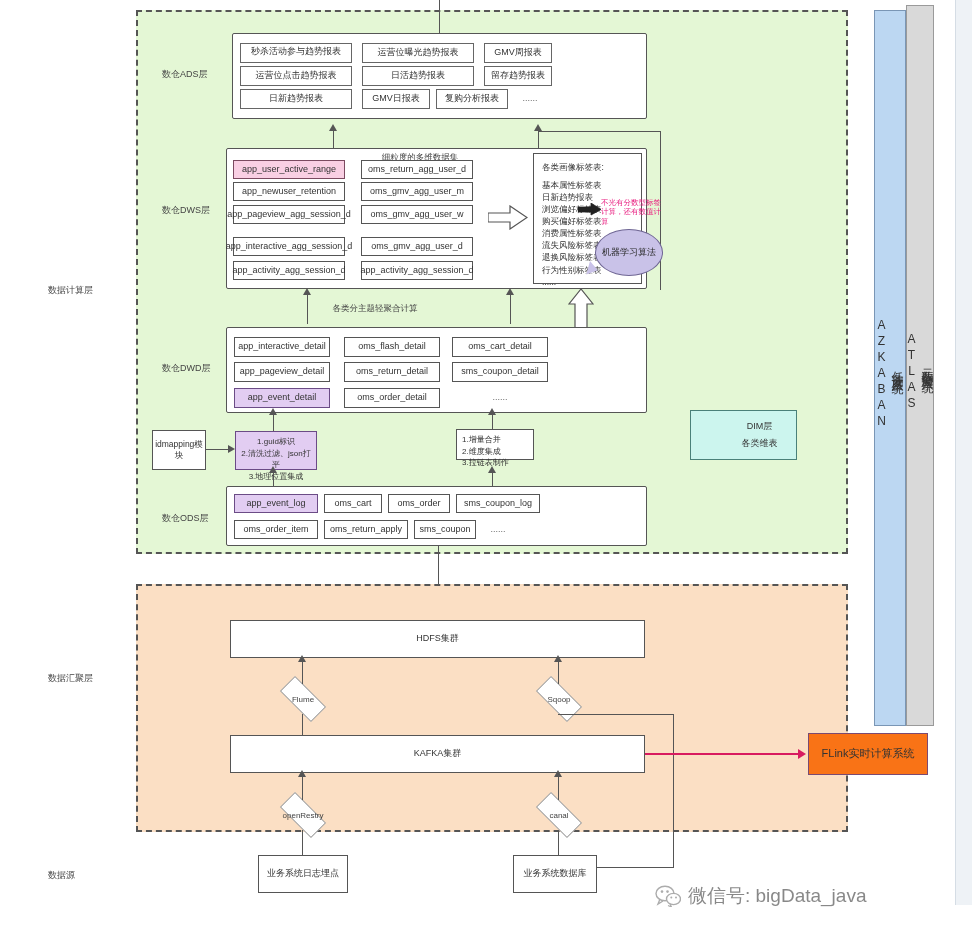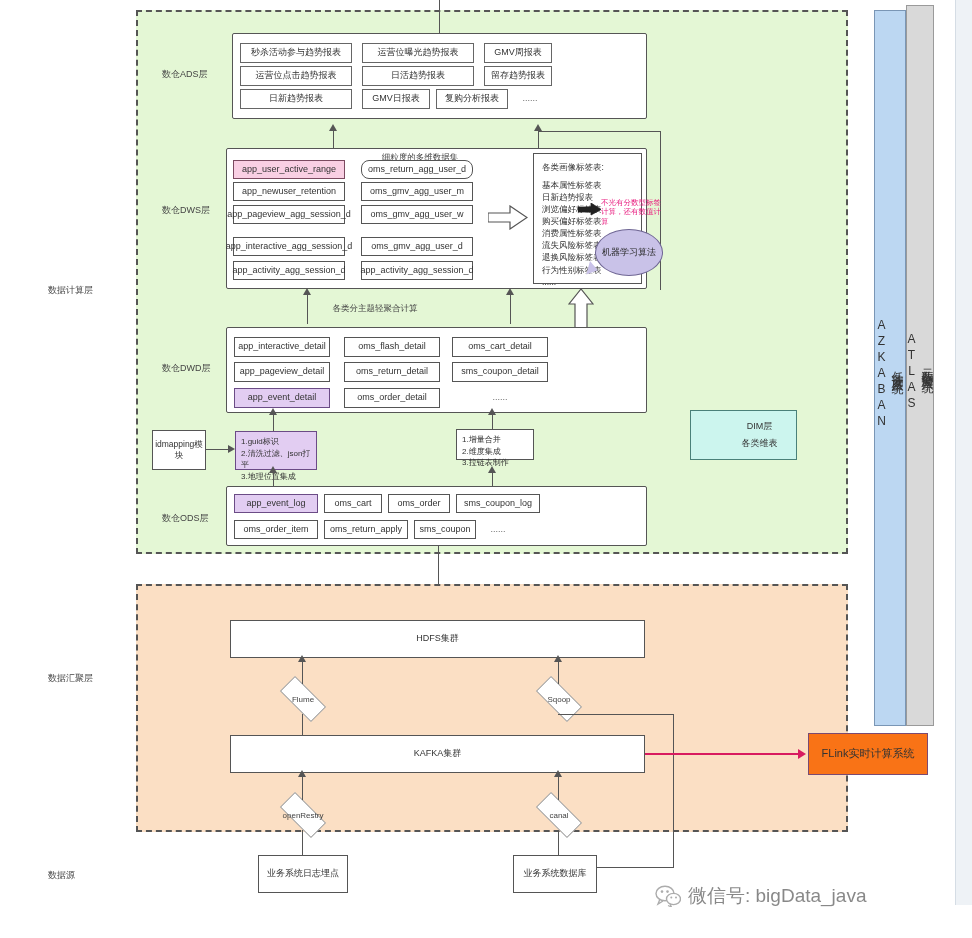--- a/index.html
+++ b/index.html
@@ -102,21 +102,21 @@
 <div class="label" style="left:48px;top:869px;font-size:9px;">数据源</div>
 
 <div class="region green" style="left:136px;top:10px;width:712px;height:544px;"></div>
 
 <div class="label" style="left:162px;top:68px;">数仓ADS层</div>
 <div class="label" style="left:162px;top:204px;">数仓DWS层</div>
 <div class="label" style="left:162px;top:362px;text-align:right;">数仓DWD层</div>
 <div class="label" style="left:162px;top:512px;">数仓ODS层</div>
 
 <div class="group" style="left:232px;top:33px;width:415px;height:86px;"></div>
-<div class="box plain" style="left:240px;top:43px;width:112px;height:20px;">秒杀活动参与趋势报表</div>
+<div class="box plain" style="left:240px;top:43px;width:112px;height:20px;font-family:Liberation Mono, monospace;">秒杀活动参与趋势报表</div>
 <div class="box plain" style="left:362px;top:43px;width:112px;height:20px;">运营位曝光趋势报表</div>
 <div class="box plain" style="left:484px;top:43px;width:68px;height:20px;">GMV周报表</div>
 <div class="box plain" style="left:240px;top:66px;width:112px;height:20px;">运营位点击趋势报表</div>
 <div class="box plain" style="left:362px;top:66px;width:112px;height:20px;">日活趋势报表</div>
 <div class="box plain" style="left:484px;top:66px;width:68px;height:20px;">留存趋势报表</div>
 <div class="box plain" style="left:240px;top:89px;width:112px;height:20px;">日新趋势报表</div>
 <div class="box plain" style="left:362px;top:89px;width:68px;height:20px;">GMV日报表</div>
 <div class="box plain" style="left:436px;top:89px;width:72px;height:20px;">复购分析报表</div>
 <div class="box nobg" style="left:510px;top:89px;width:40px;height:20px;color:#666;">......</div>
 
@@ -133,21 +133,21 @@
 
 <div class="group" style="left:226px;top:148px;width:421px;height:141px;"></div>
 <div class="caption under" style="left:360px;top:152px;width:120px;font-size:8.5px;">细粒度的多维数据集</div>
 
 <div class="box pink" style="left:233px;top:160px;width:112px;height:19px;">app_user_active_range</div>
 <div class="box" style="left:233px;top:182px;width:112px;height:19px;">app_newuser_retention</div>
 <div class="box" style="left:233px;top:205px;width:112px;height:19px;">app_pageview_agg_session_d</div>
 <div class="box" style="left:233px;top:237px;width:112px;height:19px;">app_interactive_agg_session_d</div>
 <div class="box" style="left:233px;top:261px;width:112px;height:19px;">app_activity_agg_session_d</div>
 
-<div class="box" style="left:361px;top:160px;width:112px;height:19px;border-radius:8px;">oms_return_agg_user_d</div>
+<div class="box" style="left:361px;top:160px;width:112px;height:19px;">oms_return_agg_user_d</div>
 <div class="box" style="left:361px;top:182px;width:112px;height:19px;">oms_gmv_agg_user_m</div>
 <div class="box" style="left:361px;top:205px;width:112px;height:19px;">oms_gmv_agg_user_w</div>
 <div class="box" style="left:361px;top:237px;width:112px;height:19px;">oms_gmv_agg_user_d</div>
 <div class="box" style="left:361px;top:261px;width:112px;height:19px;">app_activity_agg_session_d</div>
 
 <div class="blockarrow" style="left:488px;top:205px;width:40px;height:25px;">
   <svg width="40" height="25" viewBox="0 0 40 25">
       <polygon points="0,8 22,8 22,1 39,12.5 22,24 22,17 0,17" fill="#ffffff" stroke="#555" stroke-width="1.2"></polygon>
     </svg>
 </div>
@@ -198,21 +198,21 @@
 <div class="box" style="left:344px;top:362px;width:96px;height:20px;">oms_return_detail</div>
 <div class="box" style="left:344px;top:388px;width:96px;height:20px;">oms_order_detail</div>
 <div class="box" style="left:452px;top:337px;width:96px;height:20px;">oms_cart_detail</div>
 <div class="box" style="left:452px;top:362px;width:96px;height:20px;">sms_coupon_detail</div>
 <div class="box nobg" style="left:452px;top:388px;width:96px;height:20px;color:#666;">......</div>
 
 <div class="box" style="left:152px;top:430px;width:54px;height:40px;font-size:8.5px;">idmapping模块</div>
 <div class="ln lnh" style="left:206px;top:449px;width:22px;"></div>
 <div class="arrowright" style="left:228px;top:445px;"></div>
 
-<div class="box purple steps" style="left:235px;top:431px;width:82px;height:39px;display:block;">
+<div class="box purple steps" style="left:235px;top:431px;width:82px;height:39px;display:block;text-align:center;">
   <span style="white-space:pre-line;">1.guid标识
 2.清洗过滤、json打平
 3.地理位置集成</span>
 </div>
 <div class="ln lnv" style="left:273px;top:471px;height:25px;"></div>
 <div class="arrowup" style="left:269px;top:466px;"></div>
 <div class="ln lnv" style="left:273px;top:413px;height:18px;"></div>
 <div class="arrowup" style="left:269px;top:408px;"></div>
 
 <div class="box steps" style="left:456px;top:429px;width:78px;height:31px;display:block;">

